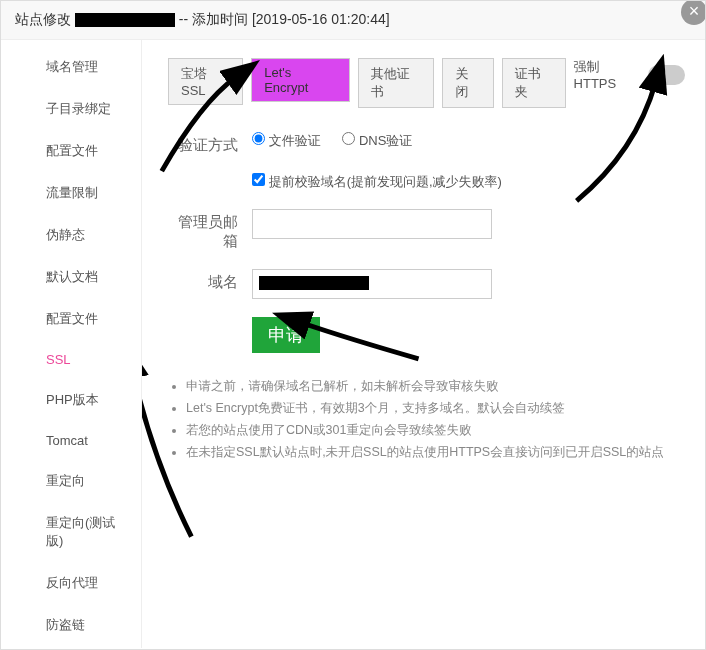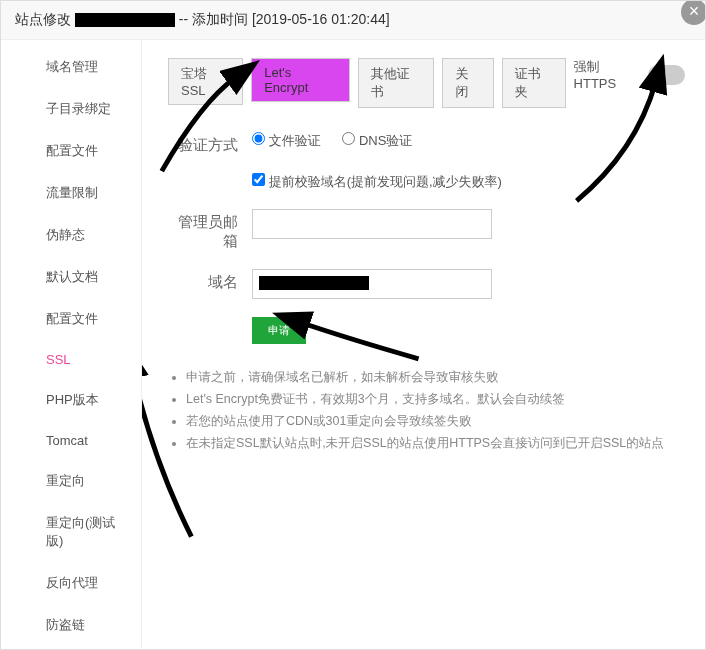--- a/index.html
+++ b/index.html
@@ -21,21 +21,21 @@
   .toggle { width: 38px; height: 20px; background: #ccc; border-radius: 10px; margin-left: 8px; position: relative; cursor: pointer; }
   .toggle::after { content: ""; width: 16px; height: 16px; background: #fff; border-radius: 50%; position: absolute; top: 2px; left: 2px; }
   .form { margin-top: 24px; }
   .row { display: flex; align-items: flex-start; margin-bottom: 18px; }
   .label { width: 84px; text-align: right; padding-right: 14px; color: #666; padding-top: 4px; font-size: 15px; font-family: Liberation Serif, serif; }
   .field { flex: 1; }
   .radio-group label { margin-right: 18px; font-size: 13px; }
   .chk-line { font-size: 13px; color: #555; }
   .text-input { width: 240px; height: 30px; border: 1px solid #ccc; padding: 0 6px; font-size: 13px; }
   .domain-box { width: 240px; height: 30px; border: 1px solid #ccc; position: relative; }
-  .btn-apply { background: #20a53a; color: #fff; border: none; padding: 6px 16px; font-size: 11px; cursor: pointer; text-align: center; }
+  .btn-apply { background: #20a53a; color: #fff; border: none; padding: 6px 16px; font-size: 18px; cursor: pointer; text-align: center; }
   .notes { margin-top: 22px; }
   .notes li { list-style: disc; margin-left: 18px; color: #888; font-size: 12.5px; line-height: 22px; }
   
   .arrow-layer { position: absolute; inset: 0; pointer-events: none; }
 </style>
 </head>
 <body>
 
 <div class="modal">
   <div class="close-btn">×</div>

